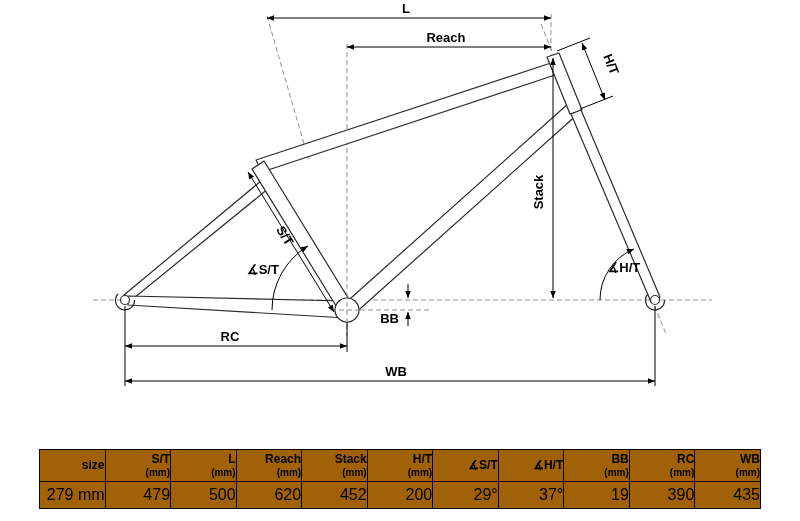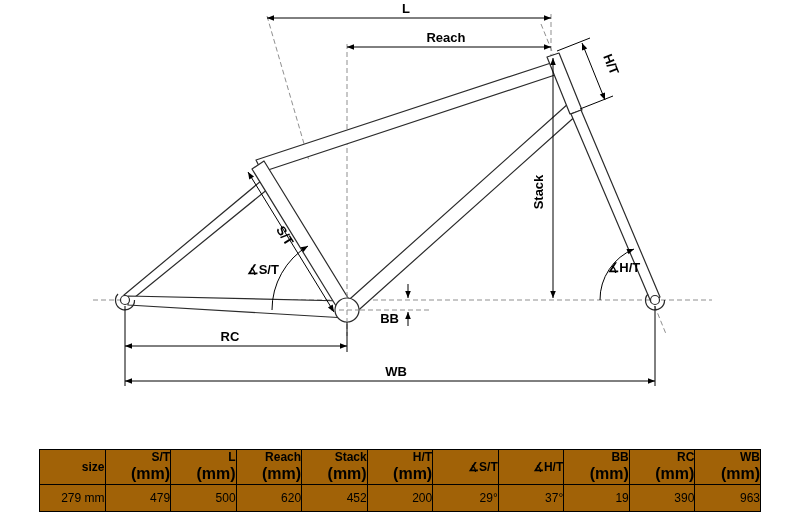--- a/index.html
+++ b/index.html
@@ -5,22 +5,22 @@
   html,body{margin:0;padding:0;background:#fff;}
   .stage{position:relative;width:800px;height:521px;background:#fff;
          font-family:"Liberation Sans",sans-serif;overflow:hidden;}
   svg.diagram{position:absolute;left:0;top:0;}
   svg text{font-family:"Liberation Sans",sans-serif;font-weight:bold;font-size:13px;fill:#000;}
   .geo-table{position:absolute;left:39px;top:449px;width:722px;
              border-collapse:collapse;table-layout:fixed;}
   .geo-table th,.geo-table td{border:1px solid #000;text-align:right;
              vertical-align:middle;padding:0;background:#a16207;}
   .geo-table th{height:31px;font-size:12px;font-weight:bold;line-height:1.2;}
-  .geo-table th .unit{display:block;font-size:16px;font-weight:bold;}
-  .geo-table td{height:26px;font-size:12px;font-weight:normal;}
+  .geo-table th .unit{display:block;font-size:10px;font-weight:bold;}
+  .geo-table td{height:26px;font-size:16px;font-weight:normal;}
 </style>
 </head>
 <body>
 
 <div class="stage">
 
   <svg class="diagram" width="800" height="442" viewBox="0 0 800 442">
     <defs>
       <marker id="arrow" viewBox="0 0 10 10" refX="10" refY="5" markerWidth="9" markerHeight="7" orient="auto-start-reverse">
         <path d="M0,1 L10,5 L0,9 Z" fill="#000"></path>
@@ -113,18 +113,18 @@
         <td>279 mm</td>
         <td>479</td>
         <td>500</td>
         <td>620</td>
         <td>452</td>
         <td>200</td>
         <td>29°</td>
         <td>37°</td>
         <td>19</td>
         <td>390</td>
-        <td>963</td>
+        <td>435</td>
       </tr>
     </tbody>
   </table>
 
 </div>
 
 </body></html>

